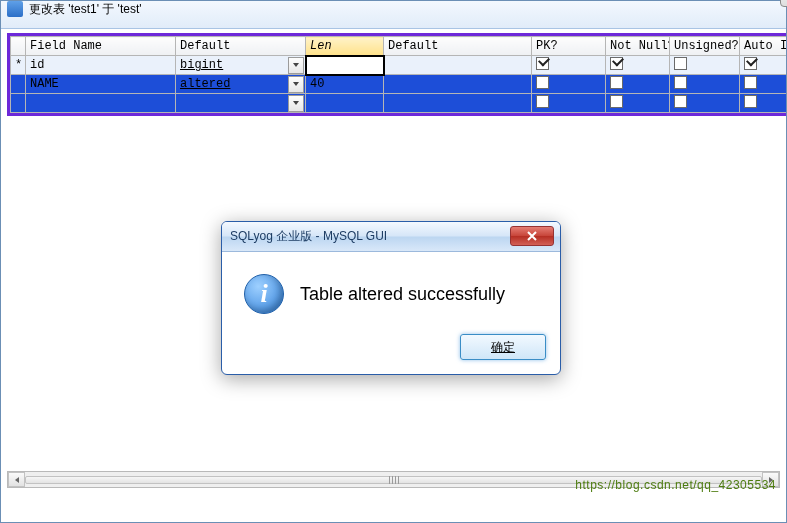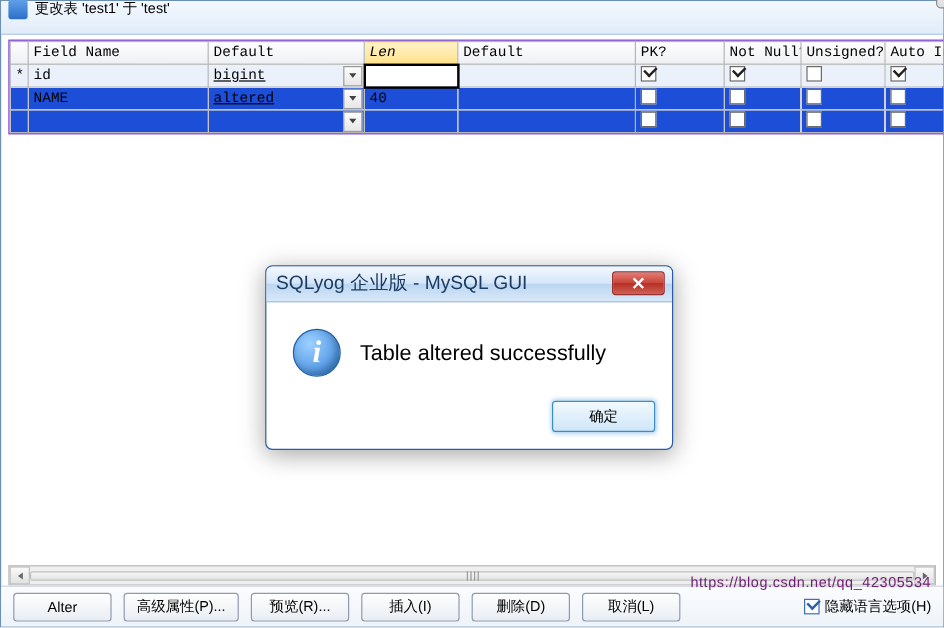--- a/index.html
+++ b/index.html
@@ -17,22 +17,22 @@
     border: 1px solid #6b8fb5;
     height: 100%;
     width: 100%;
     position: relative;
     background: #fff;
   }
   .titlebar {
     height: 28px;
     background: linear-gradient(#f3f8fe, #e1ecf9);
     display: flex;
-    align-items: flex-end;
-    padding: 12px 6px;
+    align-items: flex-start;
+    padding: 0 6px;
     border-bottom: 1px solid #a9c4e4;
     position: relative;
   }
   .titlebar .app-ico {
     width: 16px; height: 16px;
     background: linear-gradient(#5fa0e8,#2c6fc7);
     border-radius: 2px;
     margin-right: 6px;
   }
   .win-close {
@@ -47,21 +47,21 @@
     display: flex; align-items:center; justify-content:center;
   }
   .content-area {
     position: relative;
     height: calc(100% - 28px - 34px);
     overflow: hidden;
   }
   .grid-wrap {
     position: absolute;
     left: 6px; right: 0; top: 4px;
-    border: 1px solid #6d28d9;
+    border: 3px solid #6d28d9;
   }
   table.fields {
     border-collapse: collapse;
     width: 100%;
     table-layout: fixed;
   }
   table.fields th, table.fields td {
     border: 1px solid #b5b5b5;
     height: 19px;
     padding: 0 4px;
@@ -173,21 +173,21 @@
     box-shadow:0 4px 20px rgba(0,0,0,.35);
     background:#fff;
     overflow:hidden;
   }
   .modal-title {
     height:30px;
     background:linear-gradient(#f4f9ff,#d6e6f8 48%,#bcd6f1 52%,#d9e8f9);
     display:flex; align-items:center; padding:0 8px;
     border-bottom:1px solid #9cb9dc;
     position:relative;
-    font-size:16px; color:#1d3c63;
+    font-size:12px; color:#1d3c63;
   }
   .modal-close {
     position:absolute; right:6px; top:4px;
     width:44px; height:20px;
     border:1px solid #963232;
     border-radius:3px;
     background:linear-gradient(#e57d74,#c8463b 48%,#b62f24 52%,#d26056);
     display:flex; align-items:center; justify-content:center;
   }
   .modal-close svg { width:12px; height:10px; stroke:#fff; stroke-width:2; }
@@ -209,25 +209,25 @@
   .modal-btnrow {
     display:flex; justify-content:flex-end;
     padding:6px 14px 14px;
   }
   .modal-ok {
     min-width:86px; height:26px;
     border:1px solid #3a8dc6;
     border-radius:3px;
     background:linear-gradient(#f2f9ff,#cfe6f8);
     box-shadow:0 0 4px rgba(70,150,220,.6);
-    display:flex; align-items:center; justify-content:center;
+    display:flex; align-items:center; justify-content:center;text-decoration:underline;
   }
   .watermark {
     position:absolute; right:10px; bottom:30px;
-    color:#701a75; font-size:12px; letter-spacing:.5px;
+    color:#4d7c0f; font-size:12px; letter-spacing:.5px;
     pointer-events:none;
   }
 </style>
 </head>
 <body>
 
 <div class="window-frame">
 
   <div class="titlebar">
     <div class="app-ico"></div>
@@ -346,33 +346,20 @@
           </div>
       </div>
       <div class="arrow">
           <svg width="8" height="8">
             <path d="M2 1 L6 4 L2 7" fill="#666"></path>
           </svg>
         </div>
     </div>
   </div>
 
-  <div class="button-bar">
-    <div class="btn">Alter</div>
-    <div class="btn">高级属性(P)...</div>
-    <div class="btn">预览(R)...</div>
-    <div class="btn">插入(I)</div>
-    <div class="btn">删除(D)</div>
-    <div class="btn">取消(L)</div>
-    <div class="spacer"></div>
-    <label class="hide-lang">
-      <span class="chk2"></span>
-      <span>隐藏语言选项(H)</span>
-    </label>
-  </div>
 
   <div class="modal">
     <div class="modal-title">
       <span>SQLyog 企业版 - MySQL GUI</span>
       <div class="modal-close">
         <svg viewBox="0 0 12 10">
             <path d="M2 1 L10 9 M10 1 L2 9" stroke="#fff" stroke-width="2" fill="none"></path>
           </svg>
       </div>
     </div>

